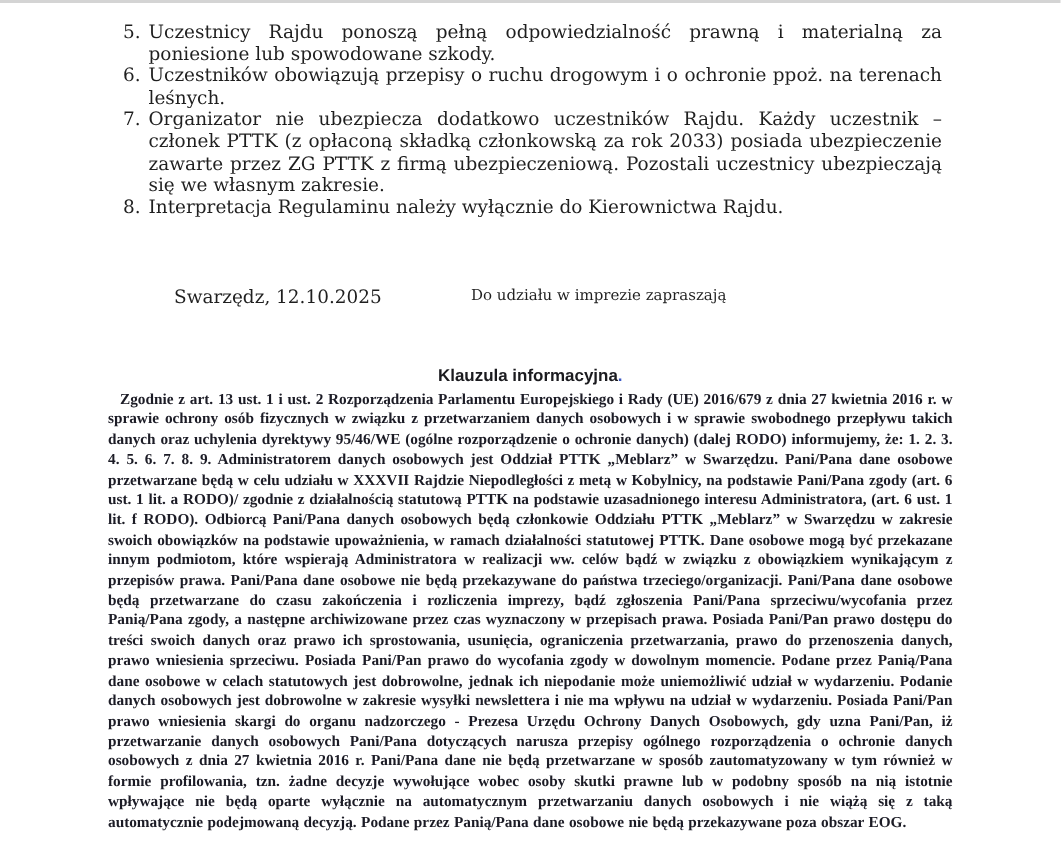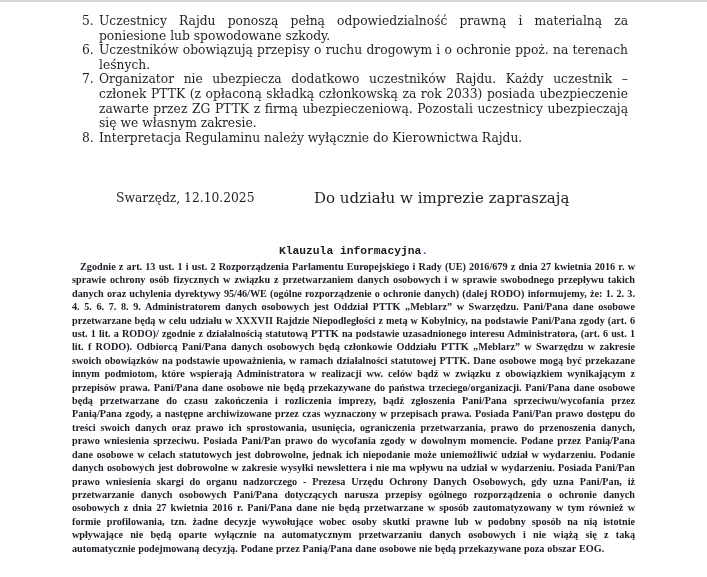--- a/index.html
+++ b/index.html
@@ -29,30 +29,30 @@
   
   .place-date {
     position: absolute; top: 190px; left: 82px;
     font-family: "DejaVu Serif", serif;
     font-size: 12.3px; line-height: 16px; color: #1f1f1f;
     white-space: nowrap;
     margin-left: 34px;
   }
   .invitation {
     position: absolute; top: 190px; left: 314px; width: 212px;
-    text-align: right;
+    text-align: left;
     font-family: "DejaVu Serif", serif;
-    font-size: 15px; line-height: 16.5px; color: #1f1f1f;
+    font-size: 10px; line-height: 16.5px; color: #1f1f1f;
   }
   .invitation div { white-space: nowrap; }
   
   .clause-title {
     position: absolute; top: 245px; left: 0; width: 707px;
     text-align: center;
-    font-family: Liberation Mono, monospace;
+    font-family: Liberation Sans, sans-serif;
     font-weight: bold;
     font-size: 11.3px; color: #1b1b1f;
   }
   .clause-title .period { color: #3a57c4; font-weight: bold; }
   .clause-body {
     position: absolute; top: 260px; left: 72px; width: 563px;
     font-family: "Liberation Serif", serif;
     font-size: 10.2px;
     line-height: 13.4px;
     color: #1c1c26;

